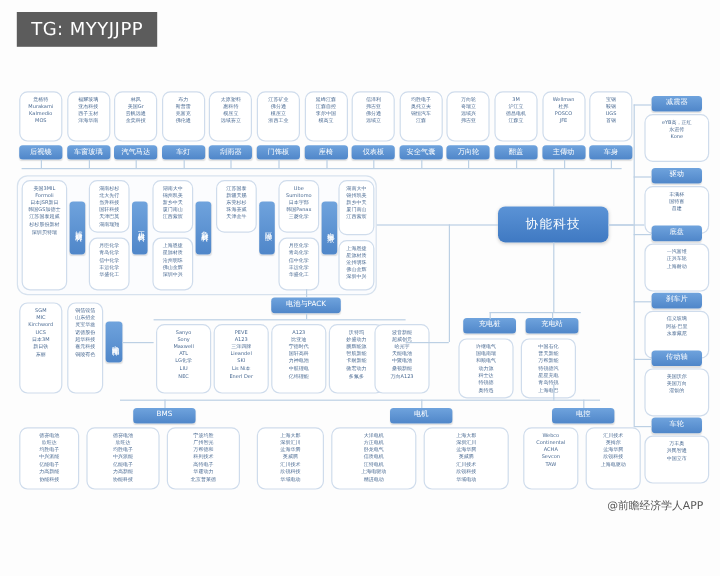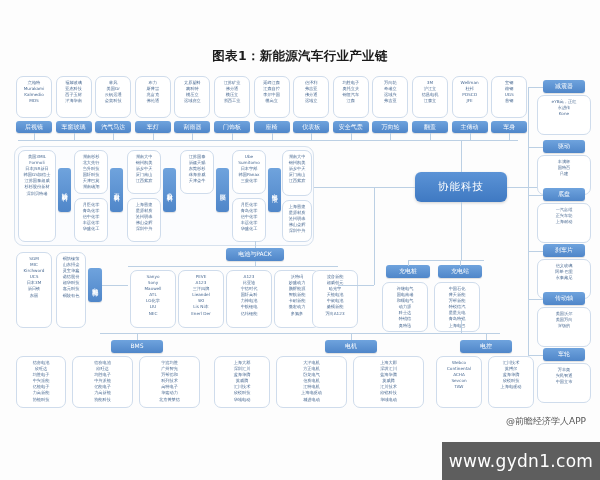--- a/index.html
+++ b/index.html
@@ -36,21 +36,21 @@
 
   
   .hline{position:absolute;height:1px;background:#bcd0e4;}
   .vline{position:absolute;width:1px;background:#bcd0e4;}
 </style>
 </head>
 <body>
 
 <div id="canvas">
 
-  <div class="title">图表1：新能源汽车行业产业链</div>
+  <div class="tg-badge">TG: MYYJJPP</div>
 
   <div id="layers">
       <div class="card" style="left: 16px; top: 76px; width: 36px; height: 42px;">
         <div class="lines">
           <div class="ln">意格特</div>
           <div class="ln">Murakami</div>
           <div class="ln">Kalmedio</div>
           <div class="ln">MOS</div>
         </div>
       </div>
@@ -542,14 +542,13 @@
           <div class="ln">兴民智通</div>
           <div class="ln">中国立市</div>
         </div>
       </div>
       <div class="hline" style="left: 528px; top: 355px; width: 15px; height: 1px;"></div>
       <div class="vline" style="left: 528px; top: 87px; width: 1px; height: 268px;"></div>
       <div class="hline" style="left: 507px; top: 187px; width: 21px; height: 1px;"></div>
     </div>
 
   <div class="footer-attr">@前瞻经济学人APP</div>
-  <div class="wm">www.gydn1.com</div>
 </div>
 
 </body></html>

